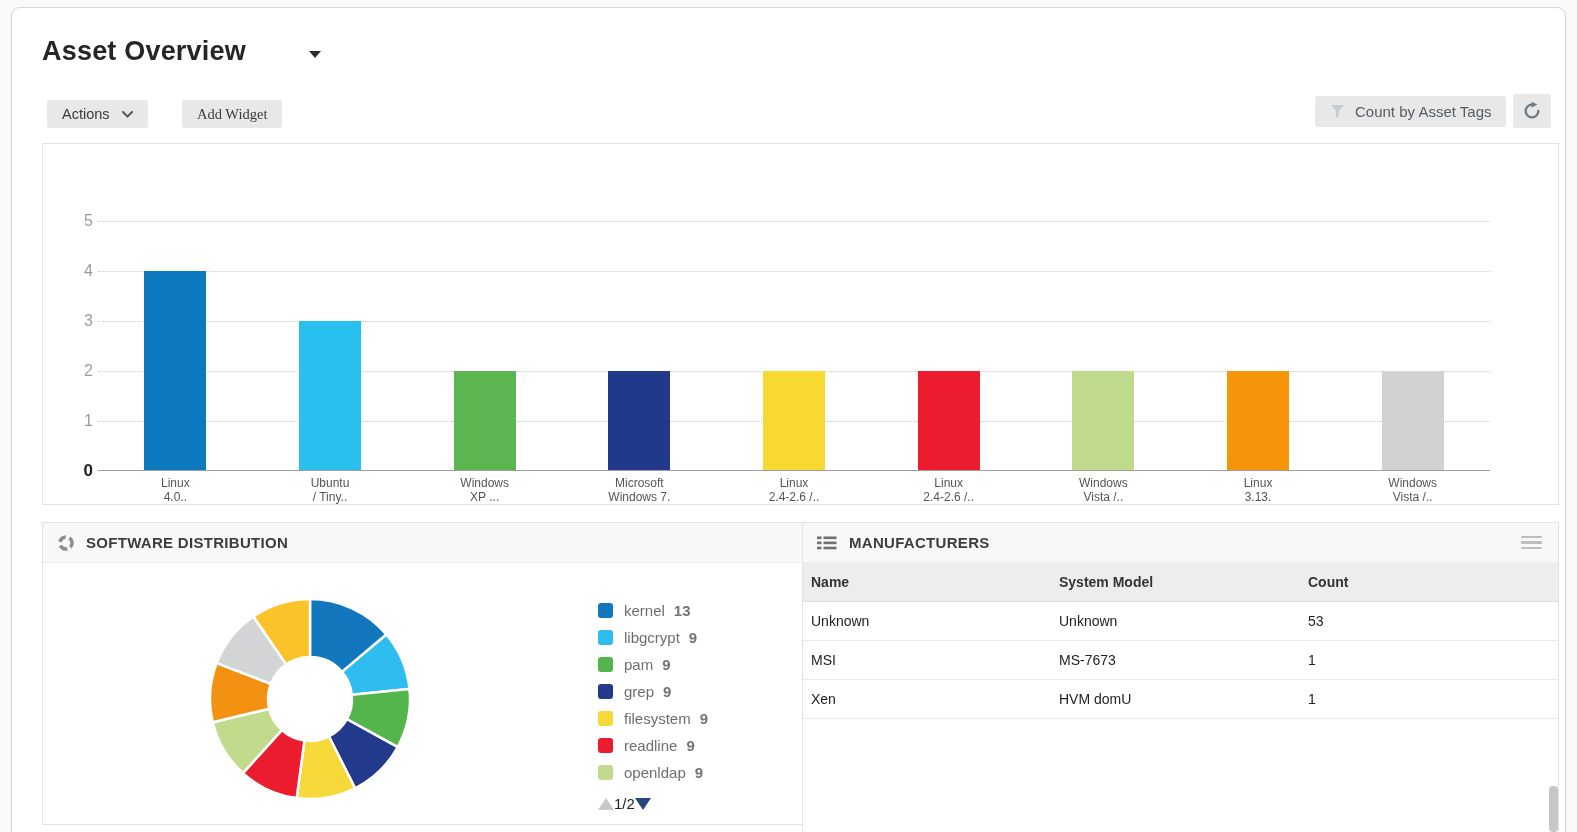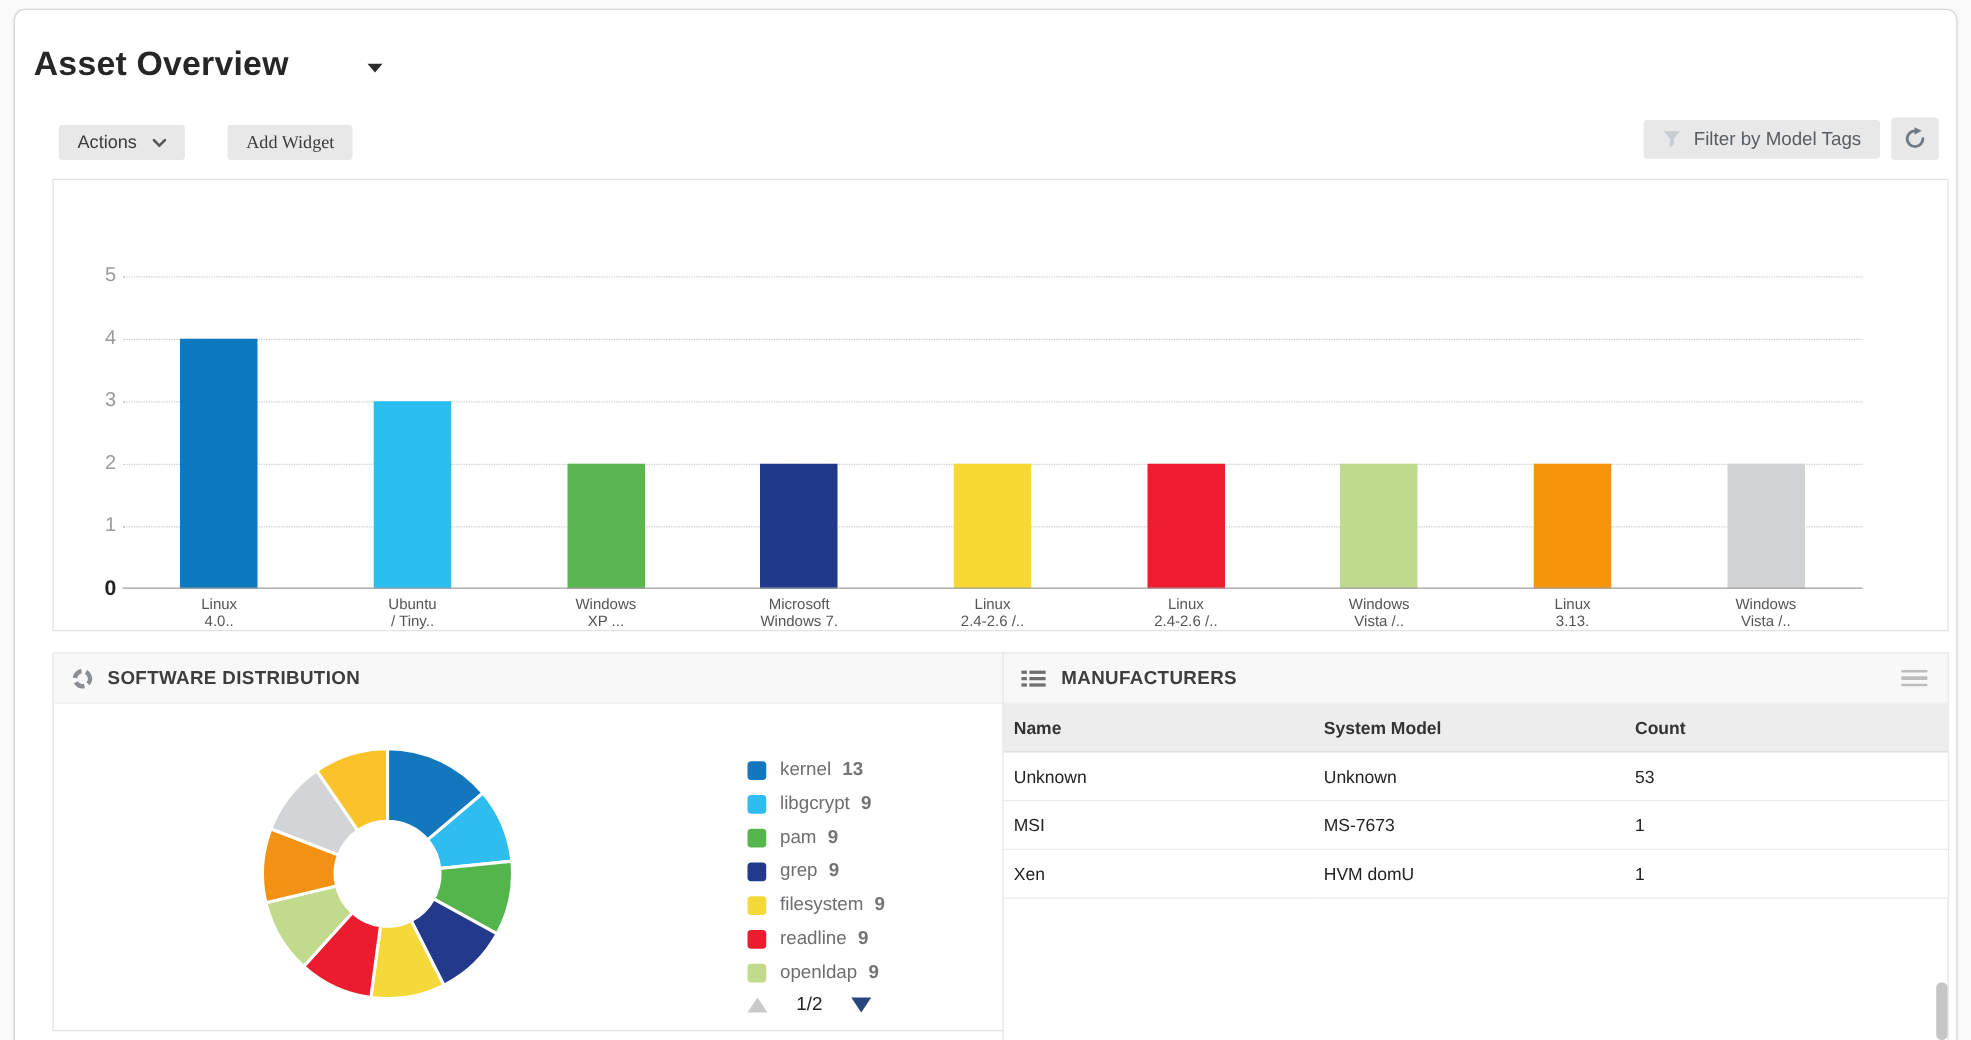--- a/index.html
+++ b/index.html
@@ -9,21 +9,21 @@
     background: #fafafa;
     font-family: "Liberation Sans", sans-serif;
     color: #333;
   }
   .card {
     position: absolute; left: 11px; top: 7px; width: 1555px; height: 840px;
     background: #fff; border: 1px solid #d8d8d8; border-radius: 9px;
     box-shadow: 0 1px 3px rgba(0,0,0,0.06);
   }
   
-  .page-title-row { position: absolute; left: 15px; top: 28px; display: flex; align-items: center; gap: 48px; }
+  .page-title-row { position: absolute; left: 30px; top: 28px; display: flex; align-items: center; gap: 48px; }
   .page-title { font-size: 27px; font-weight: 700; color: #262626; letter-spacing: 0.2px; }
   .title-caret {
     width: 0; height: 0; margin-left: 15px; margin-top: 6px;
     border-left: 6px solid transparent; border-right: 6px solid transparent;
     border-top: 7px solid #2b2b2b; cursor: pointer;
   }
   .btn {
     position: absolute; height: 28px; display: inline-flex; align-items: center;
     background: #e8e8e8; border-radius: 3px; padding: 0 15px;
     font-size: 14.5px; color: #3a3a3a; cursor: pointer; white-space: nowrap;
@@ -57,25 +57,25 @@
   .baseline { position: absolute; left: 0; bottom: 0; width: 100%; height: 1px; background: #9f9f9f; }
   .bar-row { position: absolute; left: 0; top: 0; width: 100%; height: 100%;
              display: flex; align-items: flex-end; }
   .bar-slot { flex: 1; display: flex; justify-content: center; align-items: flex-end; height: 100%; }
   .bar { width: 62px; cursor: pointer; }
   .x-labels { position: absolute; left: 55px; top: 332px; width: 1392px; display: flex; }
   .xlab { flex: 1; text-align: center; font-size: 12px; color: #555; line-height: 1.18; }
   
   .donut-svg { position: absolute; left: 157px; top: 66px; }
   .legend { position: absolute; left: 555px; top: 74px; }
-  .legend-item { display: flex; align-items: flex-end; height: 27px; cursor: pointer; }
+  .legend-item { display: flex; align-items: center; height: 27px; cursor: pointer; }
   .swatch { width: 15px; height: 15px; border-radius: 3px; flex: 0 0 auto; }
   .legend-label { margin-left: 11px; font-size: 15px; color: #6e6e6e; }
   .legend-value { margin-left: 9px; font-size: 15px; font-weight: 700; color: #737373; }
-  .pager { position: absolute; left: 555px; top: 272px; display: flex; align-items: center; gap: 23px; }
+  .pager { position: absolute; left: 555px; top: 272px; display: flex; align-items: center; gap: 0; }
   .tri-up { width: 0; height: 0; border-left: 8px solid transparent; border-right: 8px solid transparent;
             border-bottom: 12px solid #c9c9c9; cursor: pointer; }
   .tri-down { width: 0; height: 0; border-left: 8px solid transparent; border-right: 8px solid transparent;
               border-top: 12px solid #27457f; cursor: pointer; }
   .pager-label { font-size: 15px; color: #222; }
   
   .mfr-table { position: absolute; left: 0; top: 40px; width: 100%; border-collapse: collapse; table-layout: fixed; }
   .mfr-table col.c1 { width: 248px; } .mfr-table col.c2 { width: 249px; }
   .mfr-table th { background: #ededed; text-align: left; font-size: 14px; font-weight: 700; color: #333;
                   padding: 11px 8px; border-bottom: 1px solid #ddd; cursor: pointer; }
@@ -101,21 +101,21 @@
       <polyline points="1,1 5.5,5.5 10,1" fill="none" stroke="#5a5a5a" stroke-width="2" stroke-linecap="round"></polyline>
     </svg>
   </div>
   <div class="btn btn-add-widget">
     <span>Add Widget</span>
   </div>
   <div class="btn btn-filter">
     <svg width="15" height="15" viewBox="0 0 16 16">
       <path d="M1 1 h14 l-5.3 6.2 v5.2 l-3.4 2.4 v-7.6 Z" fill="#c7ccd1"></path>
     </svg>
-    <span>Filter by Model Tags</span>
+    <span>Count by Asset Tags</span>
   </div>
   <div class="btn btn-refresh">
     <svg width="20" height="20" viewBox="0 0 20 20">
       <path d="M10 3.7 A6.3 6.3 0 1 0 16.3 10" fill="none" stroke="#6e7a85" stroke-width="2.3" stroke-linecap="round"></path>
       <polygon points="9.6,0.7 15.4,3.6 9.6,6.7" fill="#6e7a85"></polygon>
     </svg>
   </div>
 
   <section class="widget widget-os">
     <div class="y-axis">

